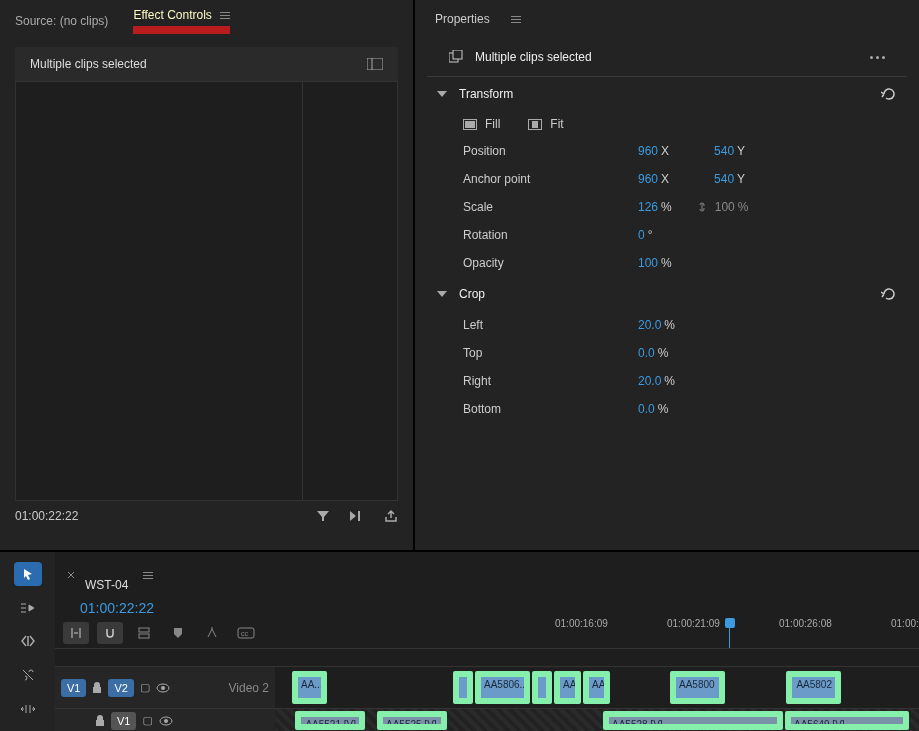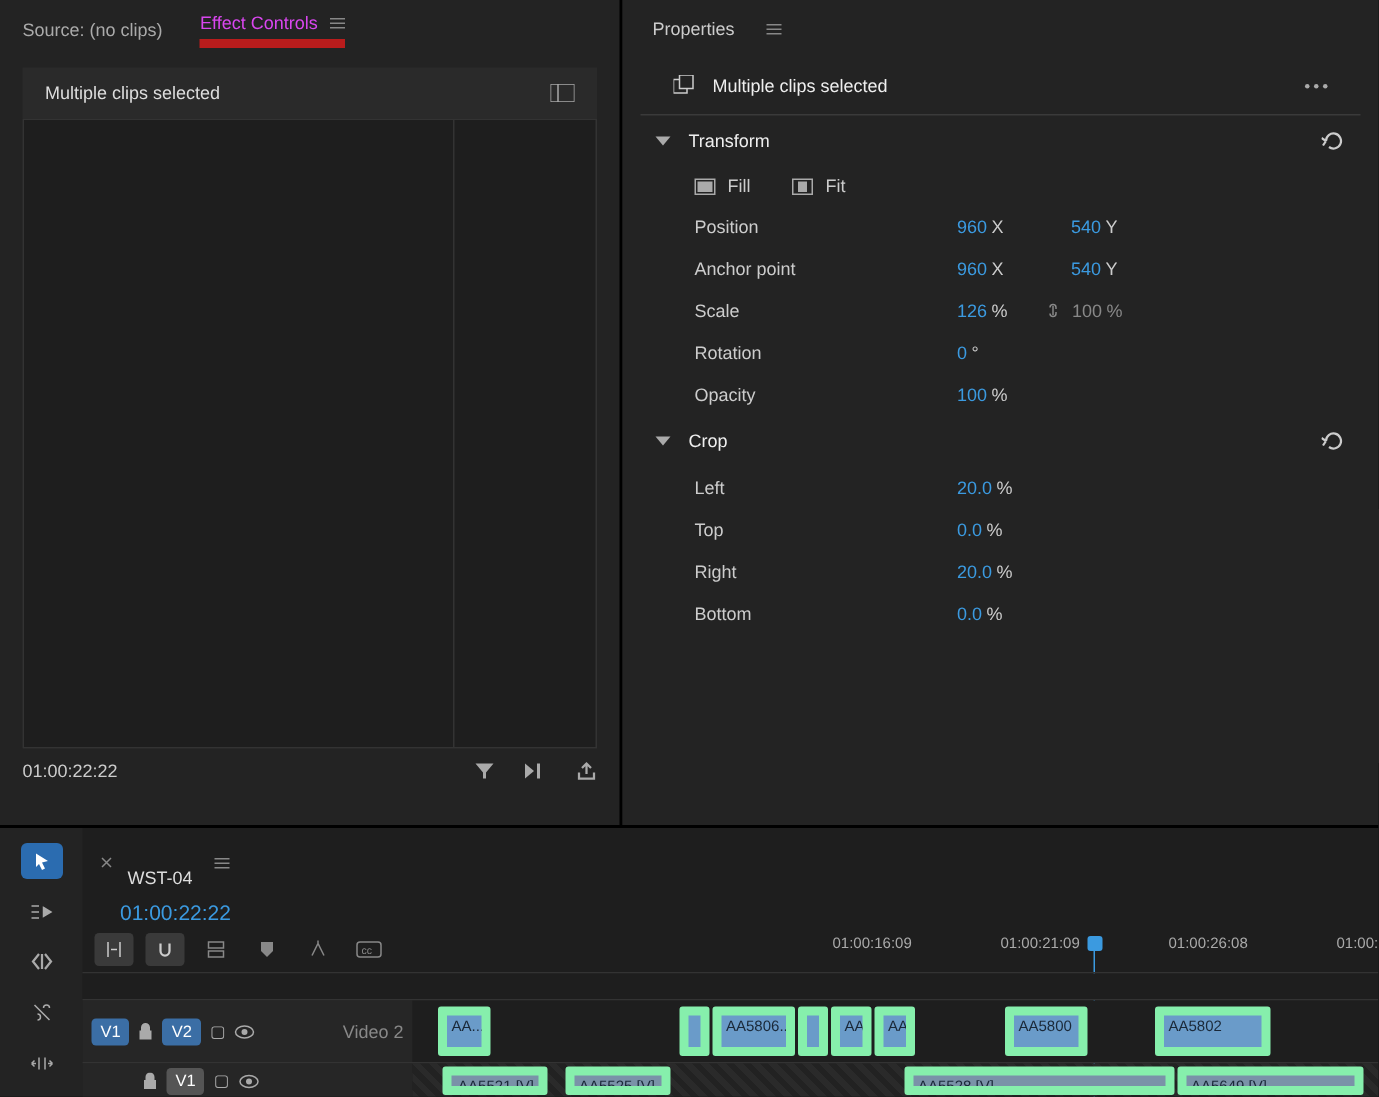--- a/index.html
+++ b/index.html
@@ -4,21 +4,21 @@
 <style>
 * { margin: 0; padding: 0; box-sizing: border-box; font-family: 'Segoe UI', Arial, sans-serif; }
 body { background: #1a1a1a; color: #ccc; width: 919px; height: 731px; overflow: hidden; font-size: 12px; }
 
 .top-row { display: flex; height: 550px; }
 .left-panel { width: 415px; background: #232323; border-right: 2px solid #000; }
 .right-panel { flex: 1; background: #232323; }
 
 .tab-bar { display: flex; align-items: center; padding: 8px 15px; gap: 25px; }
 .tab { color: #aaa; cursor: pointer; font-size: 12px; }
-.tab.active { color: #d946ef; border-bottom: 6px solid #b91c1c; padding-bottom: 4px; }
+.tab.active { color: #fef9c3; border-bottom: 8px solid #b91c1c; padding-bottom: 4px; }
 .menu-lines { display: inline-flex; flex-direction: column; gap: 2px; margin-left: 5px; vertical-align: middle; }
 .menu-lines span { width: 10px; height: 1px; background: #888; }
 
 .clip-header { display: flex; justify-content: space-between; align-items: center; padding: 10px 15px; margin: 5px 15px 0; background: #2a2a2a; color: #ddd; }
 .preview-box { margin: 0 15px; height: 420px; background: #1e1e1e; border: 1px solid #333; position: relative; display: flex; }
 .preview-main { flex: 1; }
 .preview-side { width: 95px; border-left: 1px solid #333; }
 
 .footer-bar { display: flex; justify-content: space-between; align-items: center; padding: 8px 15px; }
 .footer-icons { display: flex; gap: 18px; }
@@ -285,21 +285,21 @@
         </svg>
       <span class="seq-name">WST-04</span>
       <span class="menu-lines">
           <span></span>
           <span></span>
           <span></span>
         </span>
     </div>
     <div class="timecode-big">01:00:22:22</div>
 
-    <div style="display:flex;align-items:center;">
+    <div style="display:flex;">
       <div class="tool-row" style="width:280px;">
         <div class="tl-tool active">
             <svg width="14" height="14">
               <path d="M3 2 L3 12 M11 2 L11 12 M5 7 L9 7" stroke="#ccc" fill="none"></path>
             </svg>
           </div>
         <div class="tl-tool active">
             <svg width="14" height="14">
               <path d="M4 3 L4 8 A3 3 0 0 0 10 8 L10 3" stroke="#ccc" fill="none" stroke-width="1.5"></path>
             </svg>
@@ -357,21 +357,21 @@
           <span style="margin-left:auto;color:#888">Video 2</span>
         </div>
         <div class="track-content" id="v2-clips">
             <div class="clip" style="left: 17px; width: 35px;">AA...</div>
             <div class="clip" style="left: 178px; width: 20px;"></div>
             <div class="clip" style="left: 200px; width: 55px;">AA5806...</div>
             <div class="clip" style="left: 257px; width: 20px;"></div>
             <div class="clip" style="left: 279px; width: 27px;">AA...</div>
             <div class="clip" style="left: 308px; width: 27px;">AA...</div>
             <div class="clip" style="left: 395px; width: 55px;">AA5800</div>
-            <div class="clip" style="left: 495px; width: 77px;">AA5802</div>
+            <div class="clip" style="left: 511px; width: 55px; text-align: right;">AA5802</div>
           </div>
       </div>
 
       <div class="track" style="height:24px">
         <div class="track-header">
           <span style="width:28px"></span>
           <svg class="lock-icon" width="10" height="12">
               <path d="M2 5 L2 3 A3 3 0 0 1 8 3 L8 5 M1 5 L9 5 L9 11 L1 11 Z" fill="#aaa"></path>
             </svg>
           <span class="track-label locked">V1</span>

